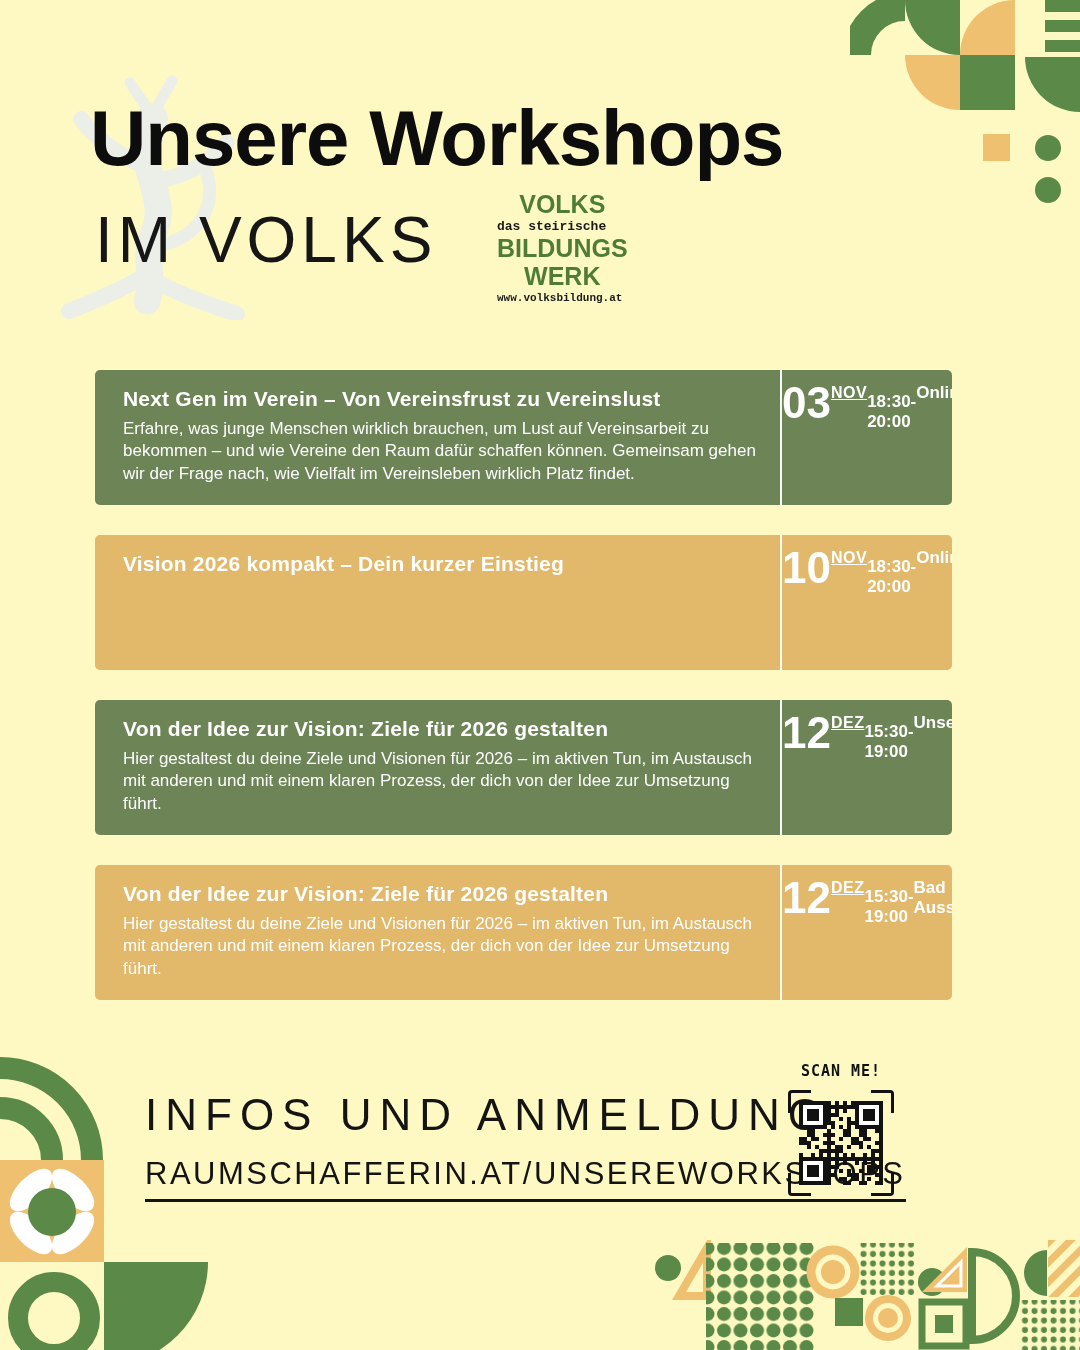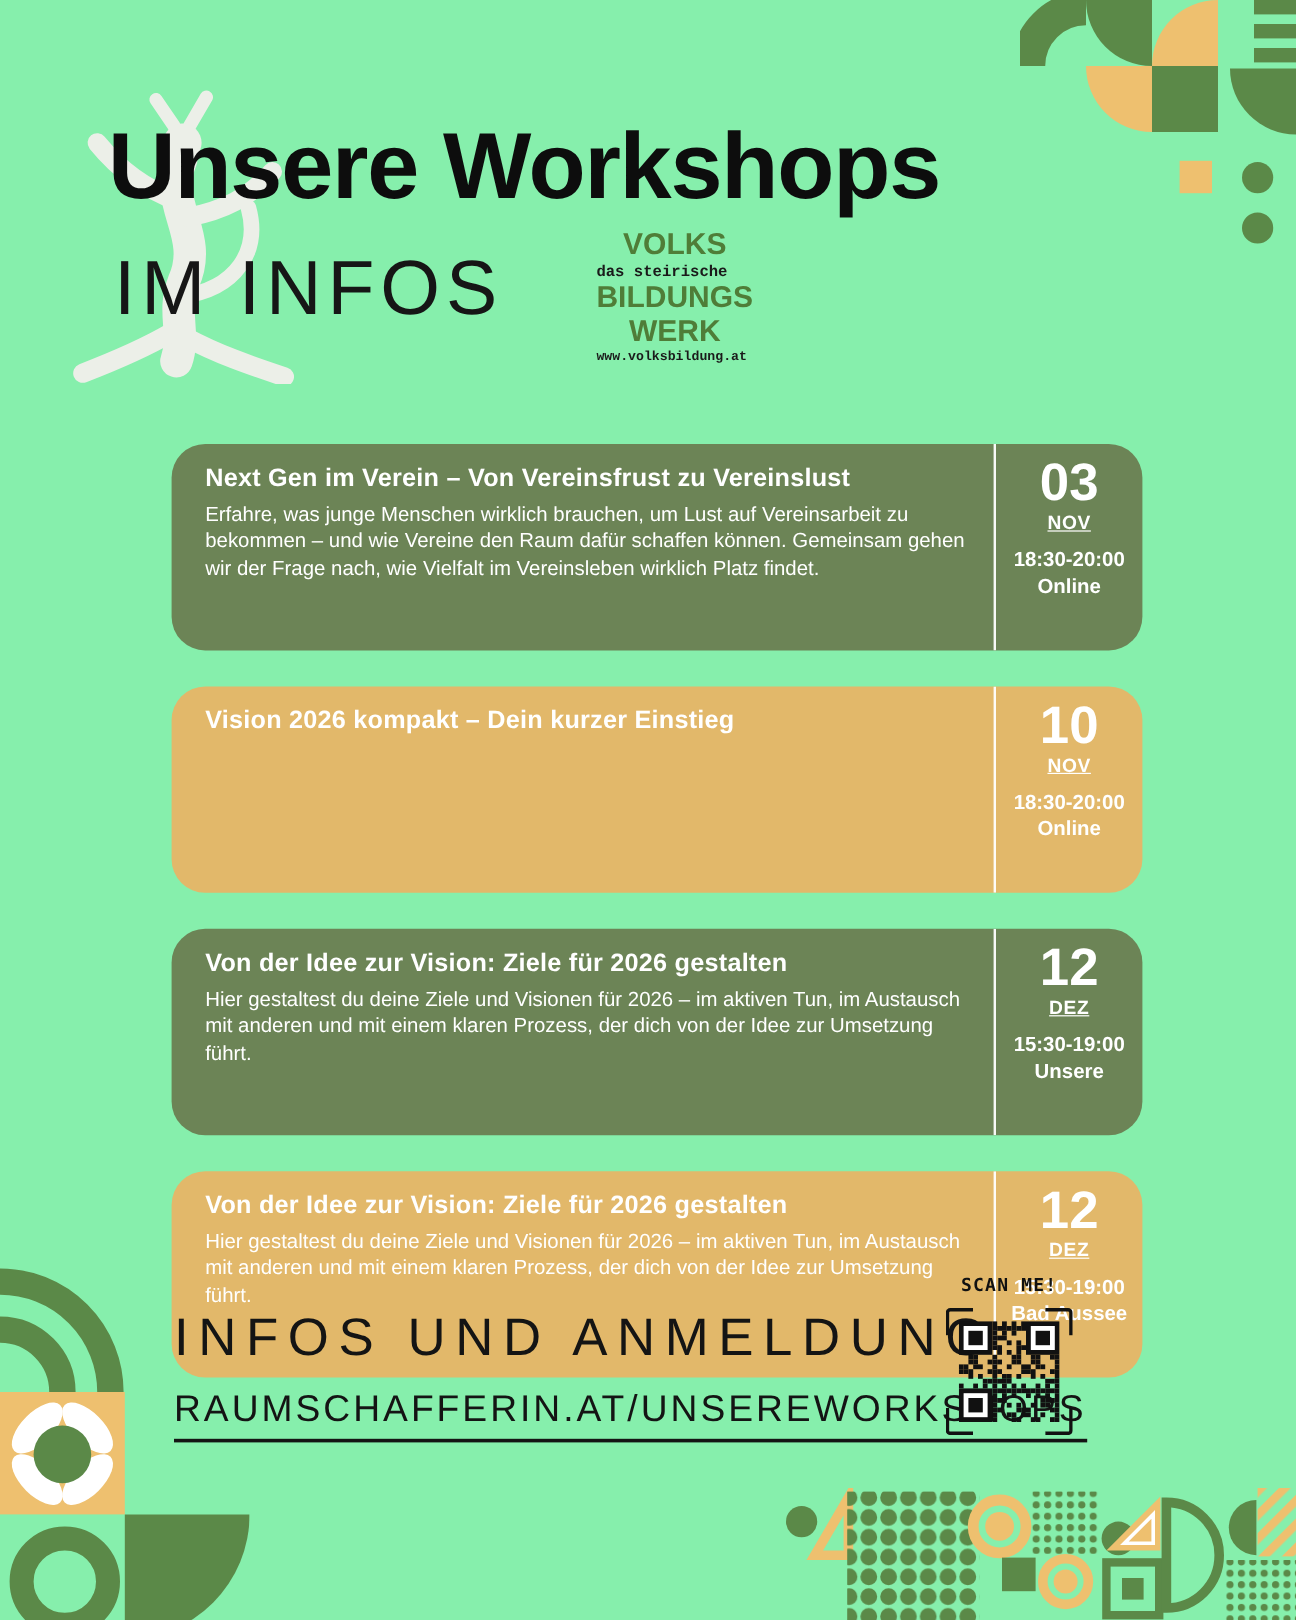--- a/index.html
+++ b/index.html
@@ -1,18 +1,18 @@
 <!DOCTYPE html>
 <html><head>
 <meta charset="utf-8">
 <style>
   html,body{margin:0;padding:0;background:#f2f2f2;}
   .poster{
     position:relative;width:1080px;height:1350px;margin:0 auto;
-    background:#86efac;overflow:hidden;
+    background:#fef9c3;overflow:hidden;
     font-family:"Liberation Sans",sans-serif;color:#111;
   }
   svg{display:block;}
   
   .title{
     position:absolute;left:90px;top:96px;
     font-size:78px;font-weight:800;letter-spacing:-1px;line-height:1.1;
     color:#0d0d0d;white-space:nowrap;
   }
   .subtitle{
@@ -20,27 +20,27 @@
     font-size:64px;font-weight:300;letter-spacing:5px;line-height:1;
     color:#161616;white-space:nowrap;
   }
   .logo{position:absolute;left:497px;top:192px;line-height:1;}
   .logo .big{font-size:25px;font-weight:800;color:#4f7d38;letter-spacing:0;text-align:center;}
   .logo .small{font-family:"Liberation Mono",monospace;font-size:13px;font-weight:700;color:#1a1a1a;margin:3px 0;}
   .logo .tiny{font-family:"Liberation Mono",monospace;font-size:11px;font-weight:700;color:#1a1a1a;margin-top:4px;}
   .logo .big + .big{margin-top:3px;}
   
   .cards{position:absolute;left:95px;top:370px;width:857px;display:flex;flex-direction:column;gap:30px;}
-  .card{height:172px;border-radius:28px;display:flex;color:#fff;overflow:hidden;margin-left:48px;}
+  .card{height:135px;border-radius:5px;display:flex;color:#fff;overflow:hidden;}
   .card--green{background:#6c8456;}
   .card--gold{background:#e2b86a;}
   .card-main{flex:0 0 687px;box-sizing:border-box;border-right:2px solid rgba(255,255,255,.95);padding:17px 24px 0 28px;}
   .card-title{margin:0 0 7px 0;font-size:21px;font-weight:700;letter-spacing:.2px;}
   .card-desc{margin:0;font-size:17px;line-height:1.32;max-width:640px;}
-  .card-date{flex:1;display:flex;flex-direction:column;align-items:center;padding-top:11px;}
+  .card-date{flex:1;display:flex;padding-top:11px;}
   .card-day{font-size:44px;font-weight:700;line-height:1;}
   .card-month{font-size:16px;font-weight:700;margin-top:3px;letter-spacing:.5px;text-decoration:underline;}
   .card-time{font-size:17px;font-weight:700;margin-top:11px;}
   .card-loc{font-size:17px;font-weight:700;margin-top:2px;}
   
   .footer-text{position:absolute;left:145px;top:1090px;}
   .footer-heading{font-size:44px;font-weight:300;letter-spacing:8px;white-space:nowrap;color:#141414;}
   .footer-url{
     display:inline-block;margin-top:16px;font-size:31px;font-weight:400;letter-spacing:2.5px;
     white-space:nowrap;color:#141414;border-bottom:3px solid #141414;padding-bottom:7px;
@@ -96,21 +96,21 @@
     <rect x="195" y="40" width="35" height="12" fill="#5b8948"></rect>
     <path d="M55,55 A55,55 0 0 0 110,110 L110,55 Z" fill="#eec06f"></path>
     <rect x="110" y="55" width="55" height="55" fill="#5b8948"></rect>
     <path d="M175,57 A55,55 0 0 0 230,112 L230,57 Z" fill="#5b8948"></path>
     <rect x="133" y="134" width="27" height="27" fill="#eec06f"></rect>
     <circle cx="198" cy="148" r="13" fill="#5b8948"></circle>
     <circle cx="198" cy="190" r="13" fill="#5b8948"></circle>
   </svg>
 
   <div class="title">Unsere Workshops</div>
-  <div class="subtitle">IM INFOS</div>
+  <div class="subtitle">IM VOLKS</div>
 
   <div class="logo">
     <div class="big">VOLKS</div>
     <div class="small">das steirische</div>
     <div class="big">BILDUNGS</div>
     <div class="big">WERK</div>
     <div class="tiny">www.volksbildung.at</div>
   </div>
 
   <div class="cards">

